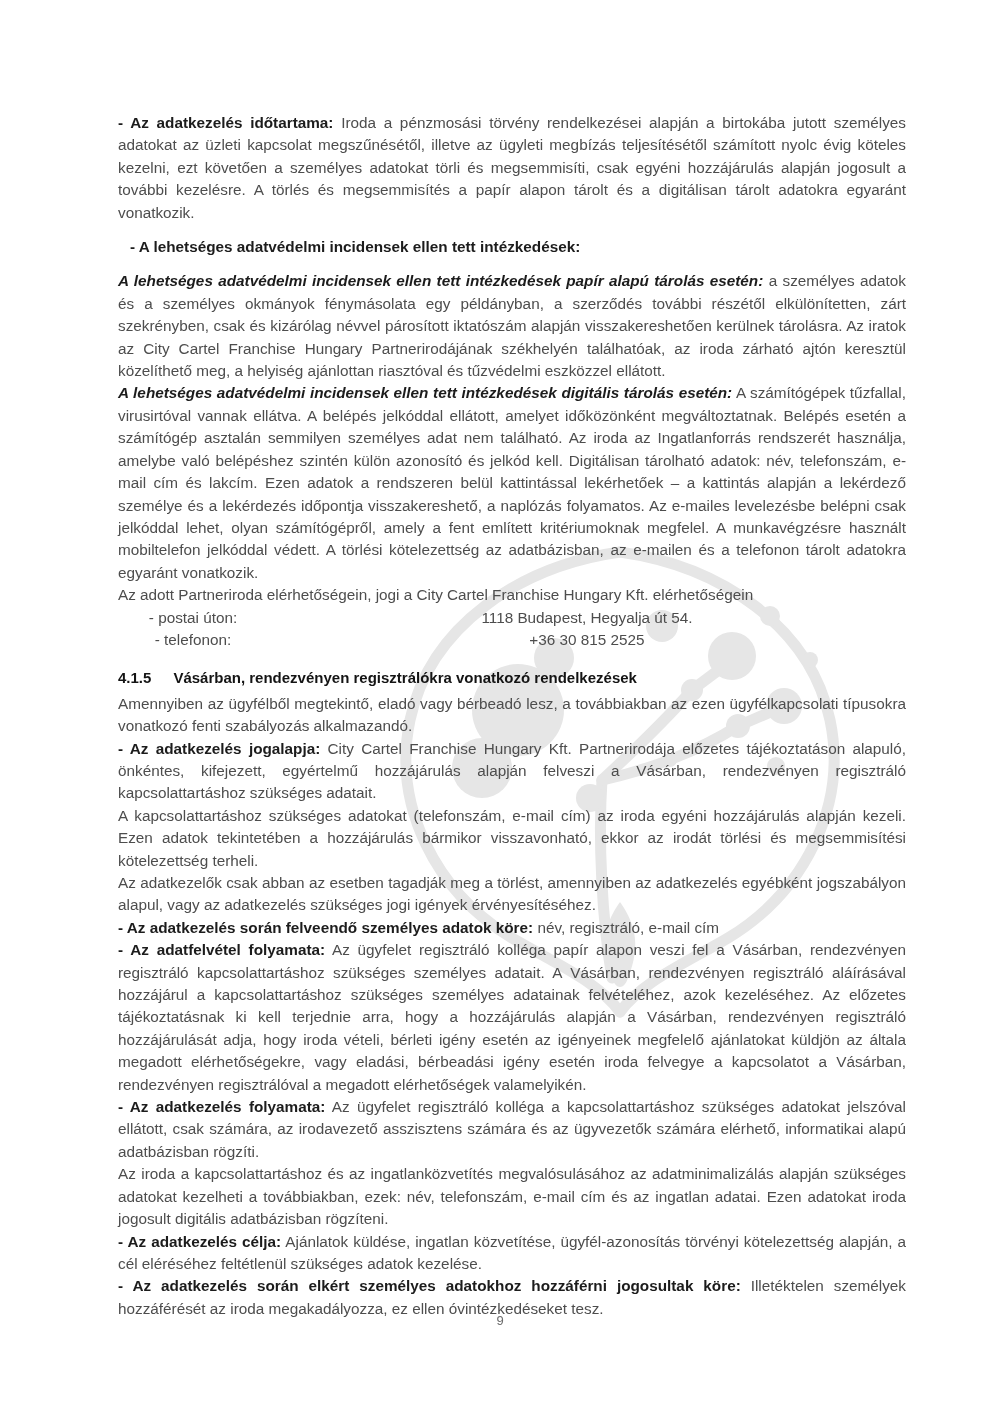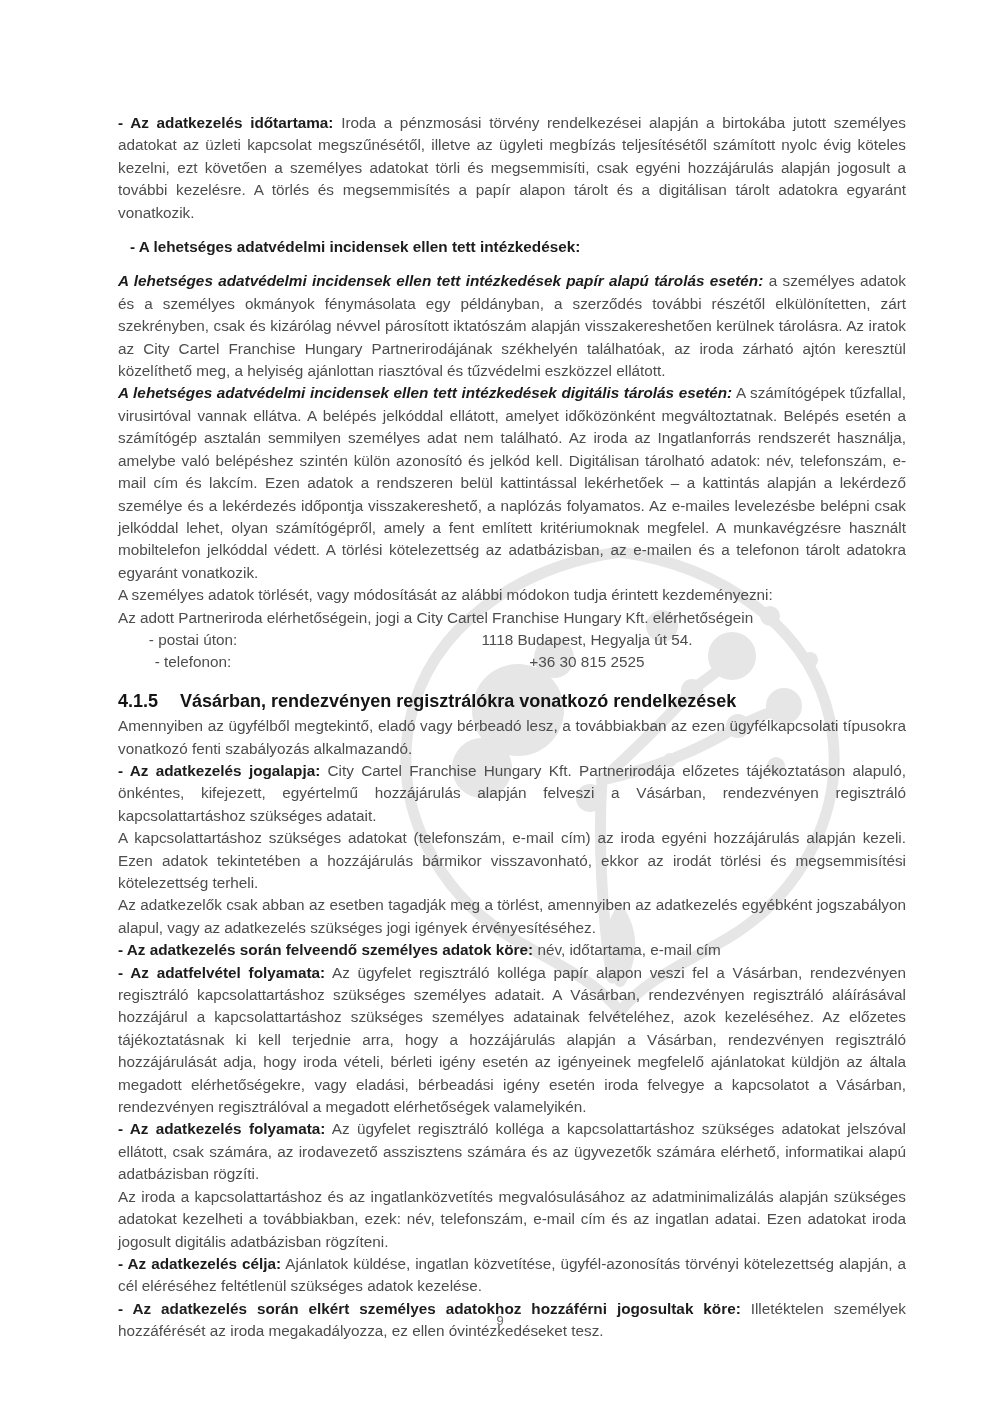--- a/index.html
+++ b/index.html
@@ -56,21 +56,21 @@
   .contact-label {
     width: 150px;
     flex: 0 0 150px;
   }
   .contact-value { flex: 1; }
   .section-heading {
     display: flex;
     gap: 22px;
     font-weight: bold;
     color: #141414;
-    font-size: 18px;
+    font-size: 15px;
     margin: 16px 0 3px 0;
     text-align: left;
   }
   .page-number {
     position: absolute;
     left: 0;
     width: 1000px;
     top: 1313px;
     text-align: center;
     color: #6b6b6b;
@@ -114,21 +114,20 @@
   <div class="content">
 
     <p class="para"><span class="lead">- Az adatkezelés időtartama:</span> <span>Iroda a pénzmosási törvény rendelkezései alapján a birtokába jutott személyes adatokat az üzleti kapcsolat megszűnésétől, illetve az ügyleti megbízás teljesítésétől számított nyolc évig köteles kezelni, ezt követően a személyes adatokat törli és megsemmisíti, csak egyéni hozzájárulás alapján jogosult a további kezelésre. A törlés és megsemmisítés a papír alapon tárolt és a digitálisan tárolt adatokra egyaránt vonatkozik.</span></p>
 
     <p class="bold-line">- A lehetséges adatvédelmi incidensek ellen tett intézkedések:</p>
 
     <p class="para"><span class="lead-italic">A lehetséges adatvédelmi incidensek ellen tett intézkedések papír alapú tárolás esetén:</span> <span>a személyes adatok és a személyes okmányok fénymásolata egy példányban, a szerződés további részétől elkülönítetten, zárt szekrényben, csak és kizárólag névvel párosított iktatószám alapján visszakereshetően kerülnek tárolásra. Az iratok az City Cartel Franchise Hungary Partnerirodájának székhelyén találhatóak, az iroda zárható ajtón keresztül közelíthető meg, a helyiség ajánlottan riasztóval és tűzvédelmi eszközzel ellátott.</span></p>
 
     <p class="para"><span class="lead-italic">A lehetséges adatvédelmi incidensek ellen tett intézkedések digitális tárolás esetén:</span> <span>A számítógépek tűzfallal, virusirtóval vannak ellátva. A belépés jelkóddal ellátott, amelyet időközönként megváltoztatnak. Belépés esetén a számítógép asztalán semmilyen személyes adat nem található. Az iroda az Ingatlanforrás rendszerét használja, amelybe való belépéshez szintén külön azonosító és jelkód kell. Digitálisan tárolható adatok: név, telefonszám, e-mail cím és lakcím. Ezen adatok a rendszeren belül kattintással lekérhetőek – a kattintás alapján a lekérdező személye és a lekérdezés időpontja visszakereshető, a naplózás folyamatos. Az e-mailes levelezésbe belépni csak jelkóddal lehet, olyan számítógépről, amely a fent említett kritériumoknak megfelel. A munkavégzésre használt mobiltelefon jelkóddal védett. A törlési kötelezettség az adatbázisban, az e-mailen és a telefonon tárolt adatokra egyaránt vonatkozik.</span></p>
 
-    <p class="para">A személyes adatok törlését, vagy módosítását az alábbi módokon tudja érintett kezdeményezni:</p>
 
     <p class="para">Az adott Partneriroda elérhetőségein, jogi a City Cartel Franchise Hungary Kft. elérhetőségein</p>
 
     <div class="contact-row">
       <span class="contact-label">- postai úton:</span>
       <span class="contact-value">1118 Budapest, Hegyalja út 54.</span>
     </div>
     <div class="contact-row">
       <span class="contact-label">- telefonon:</span>
       <span class="contact-value">+36 30 815 2525</span>
@@ -141,21 +140,21 @@
 
     <p class="para">Amennyiben az ügyfélből megtekintő, eladó vagy bérbeadó lesz, a továbbiakban az ezen ügyfélkapcsolati típusokra vonatkozó fenti szabályozás alkalmazandó.</p>
 
     <p class="para"><span class="lead">- Az adatkezelés jogalapja:</span> <span>City Cartel Franchise Hungary Kft. Partnerirodája előzetes tájékoztatáson alapuló, önkéntes, kifejezett, egyértelmű hozzájárulás alapján felveszi a Vásárban, rendezvényen regisztráló kapcsolattartáshoz szükséges adatait.</span></p>
 
     <p class="para">A kapcsolattartáshoz szükséges adatokat (telefonszám, e-mail cím) az iroda egyéni hozzájárulás alapján kezeli. Ezen adatok tekintetében a hozzájárulás bármikor visszavonható, ekkor az irodát törlési és megsemmisítési kötelezettség terheli.</p>
 
     <p class="para">Az adatkezelők csak abban az esetben tagadják meg a törlést, amennyiben az adatkezelés egyébként jogszabályon alapul, vagy az adatkezelés szükséges jogi igények érvényesítéséhez.</p>
 
 
-    <p class="para"><span class="lead">- Az adatkezelés során felveendő személyes adatok köre:</span> <span>név, időtartama, e-mail cím</span></p>
+    <p class="para"><span class="lead">- Az adatkezelés során felveendő személyes adatok köre:</span> <span>név, regisztráló, e-mail cím</span></p>
 
     <p class="para"><span class="lead">- Az adatfelvétel folyamata:</span> <span>Az ügyfelet regisztráló kolléga papír alapon veszi fel a Vásárban, rendezvényen regisztráló kapcsolattartáshoz szükséges személyes adatait. A Vásárban, rendezvényen regisztráló aláírásával hozzájárul a kapcsolattartáshoz szükséges személyes adatainak felvételéhez, azok kezeléséhez. Az előzetes tájékoztatásnak ki kell terjednie arra, hogy a hozzájárulás alapján a Vásárban, rendezvényen regisztráló hozzájárulását adja, hogy iroda vételi, bérleti igény esetén az igényeinek megfelelő ajánlatokat küldjön az általa megadott elérhetőségekre, vagy eladási, bérbeadási igény esetén iroda felvegye a kapcsolatot a Vásárban, rendezvényen regisztrálóval a megadott elérhetőségek valamelyikén.</span></p>
 
     <p class="para"><span class="lead">- Az adatkezelés folyamata:</span> <span>Az ügyfelet regisztráló kolléga a kapcsolattartáshoz szükséges adatokat jelszóval ellátott, csak számára, az irodavezető asszisztens számára és az ügyvezetők számára elérhető, informatikai alapú adatbázisban rögzíti.</span></p>
 
     <p class="para">Az iroda a kapcsolattartáshoz és az ingatlanközvetítés megvalósulásához az adatminimalizálás alapján szükséges adatokat kezelheti a továbbiakban, ezek: név, telefonszám, e-mail cím és az ingatlan adatai. Ezen adatokat iroda jogosult digitális adatbázisban rögzíteni.</p>
 
     <p class="para"><span class="lead">- Az adatkezelés célja:</span> <span>Ajánlatok küldése, ingatlan közvetítése, ügyfél-azonosítás törvényi kötelezettség alapján, a cél eléréséhez feltétlenül szükséges adatok kezelése.</span></p>
 
     <p class="para"><span class="lead">- Az adatkezelés során elkért személyes adatokhoz hozzáférni jogosultak köre:</span> <span>Illetéktelen személyek hozzáférését az iroda megakadályozza, ez ellen óvintézkedéseket tesz.</span></p>

